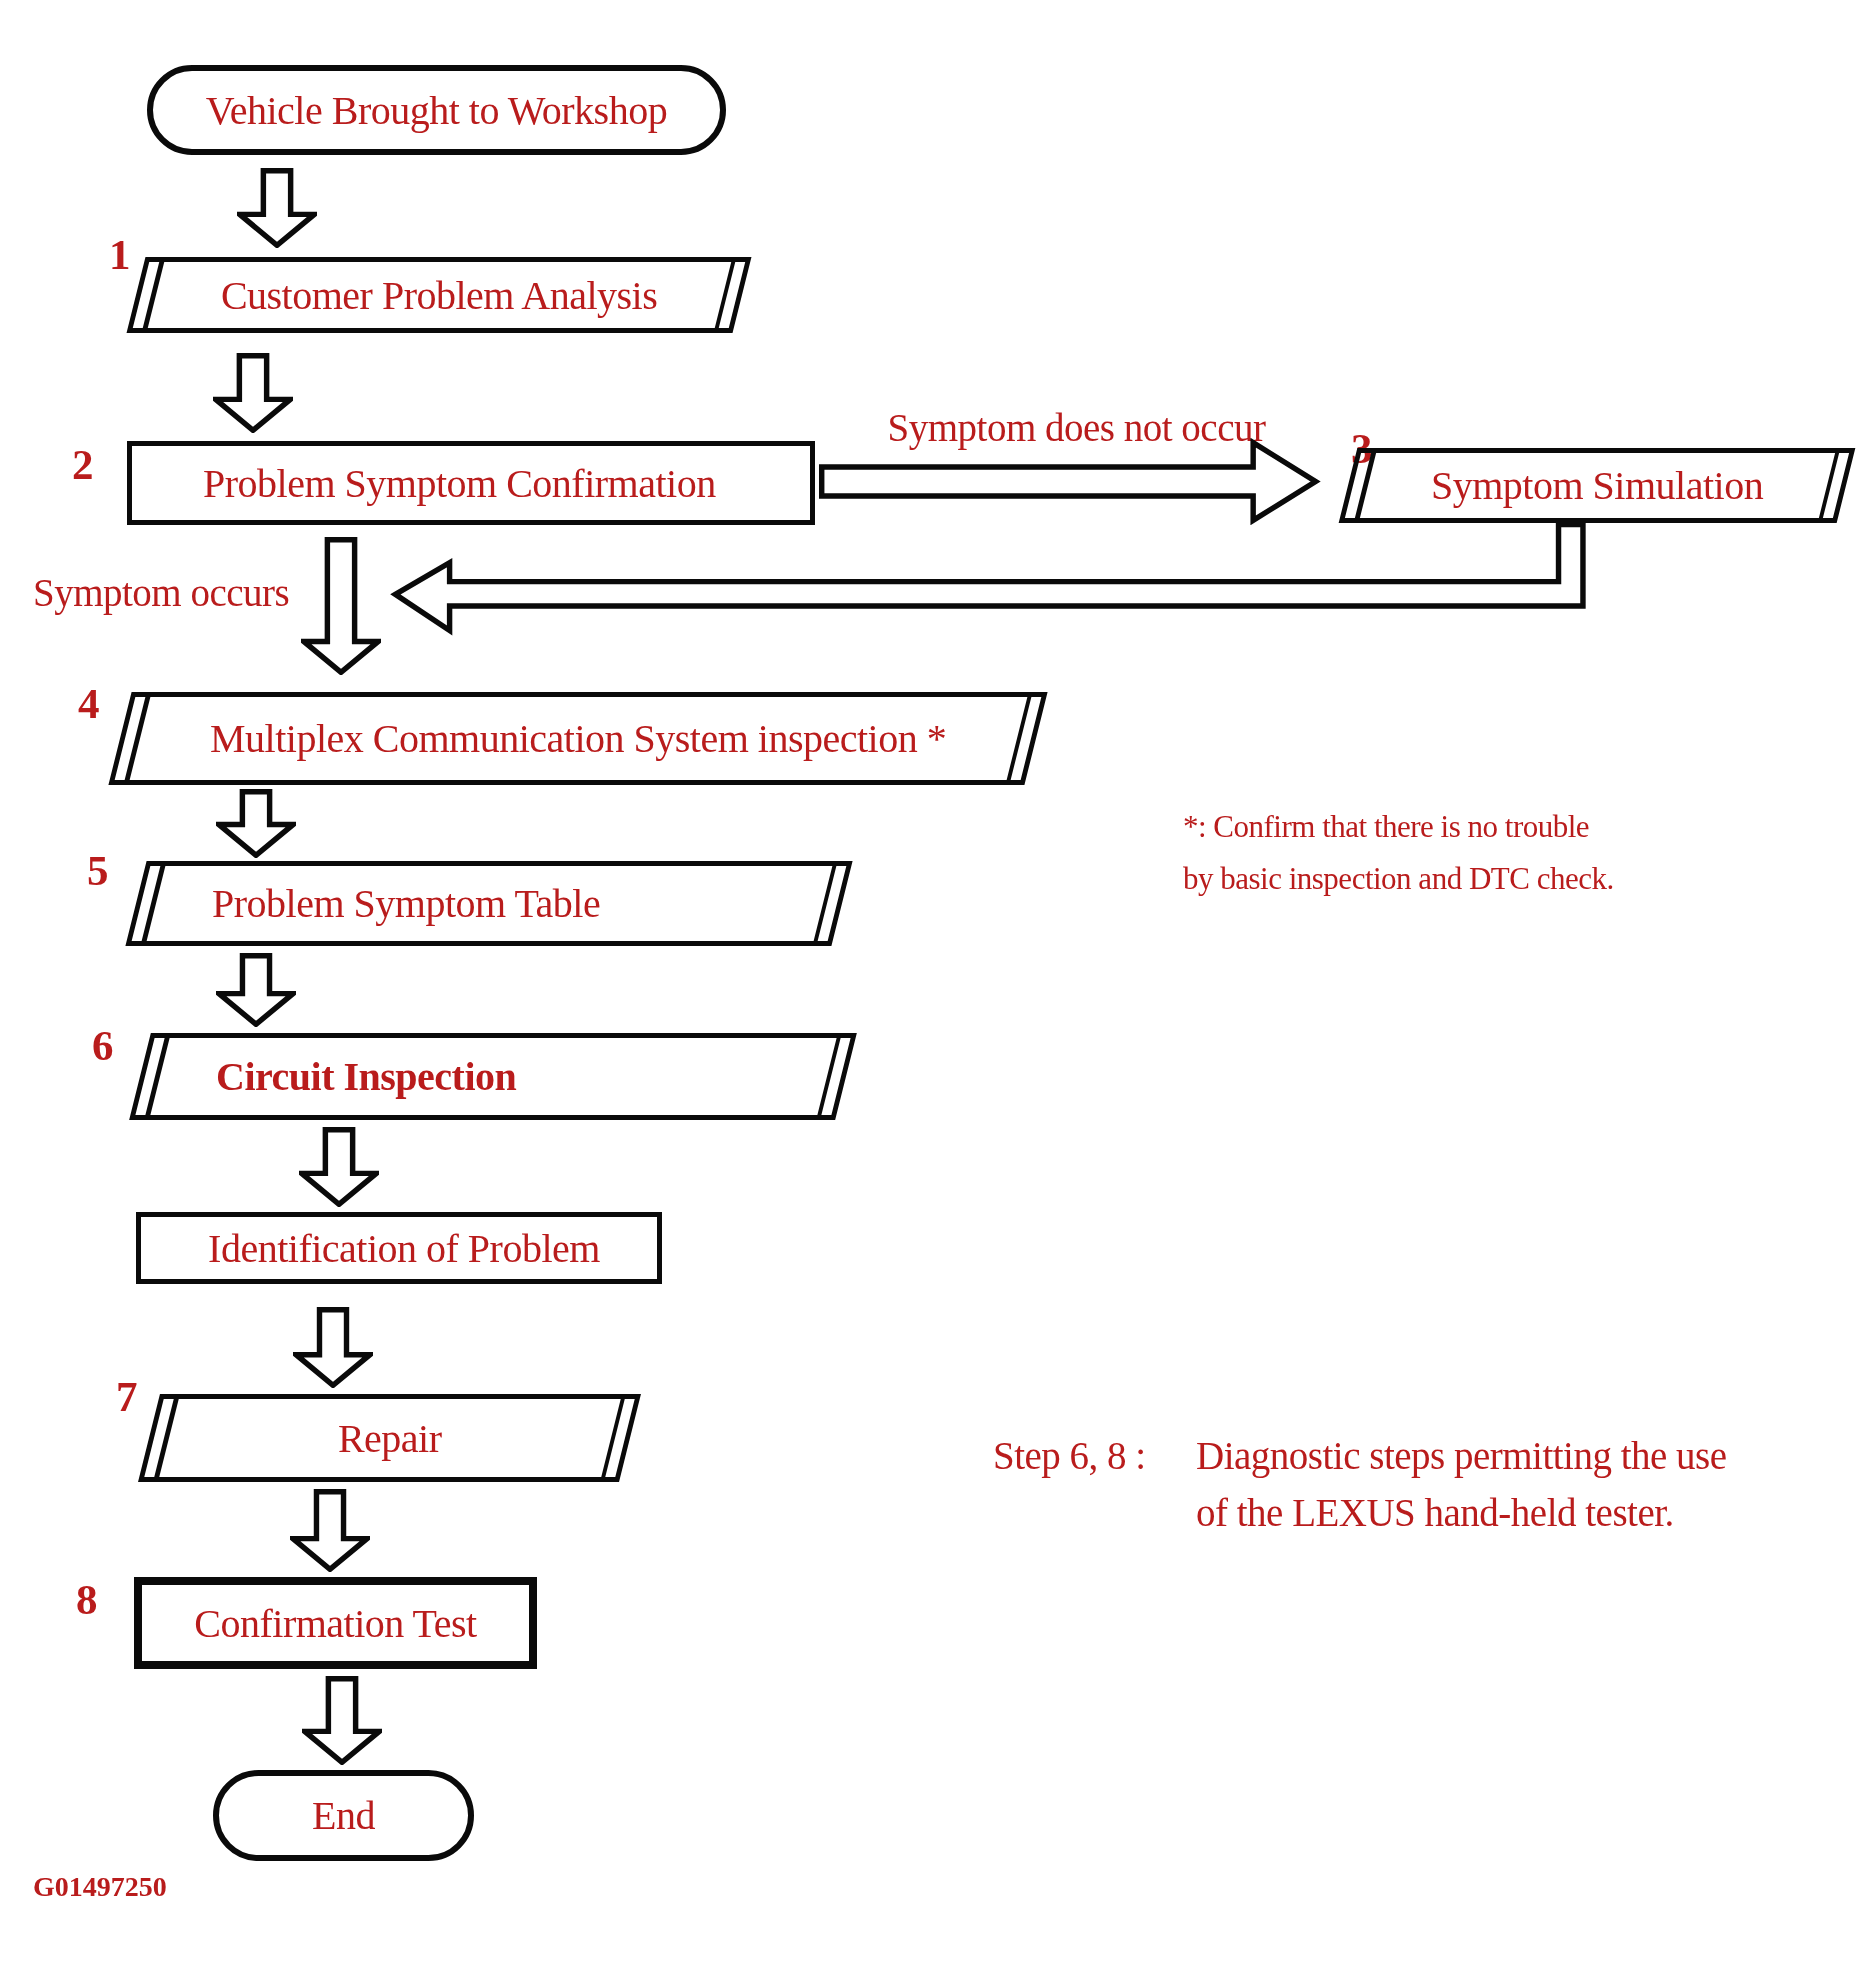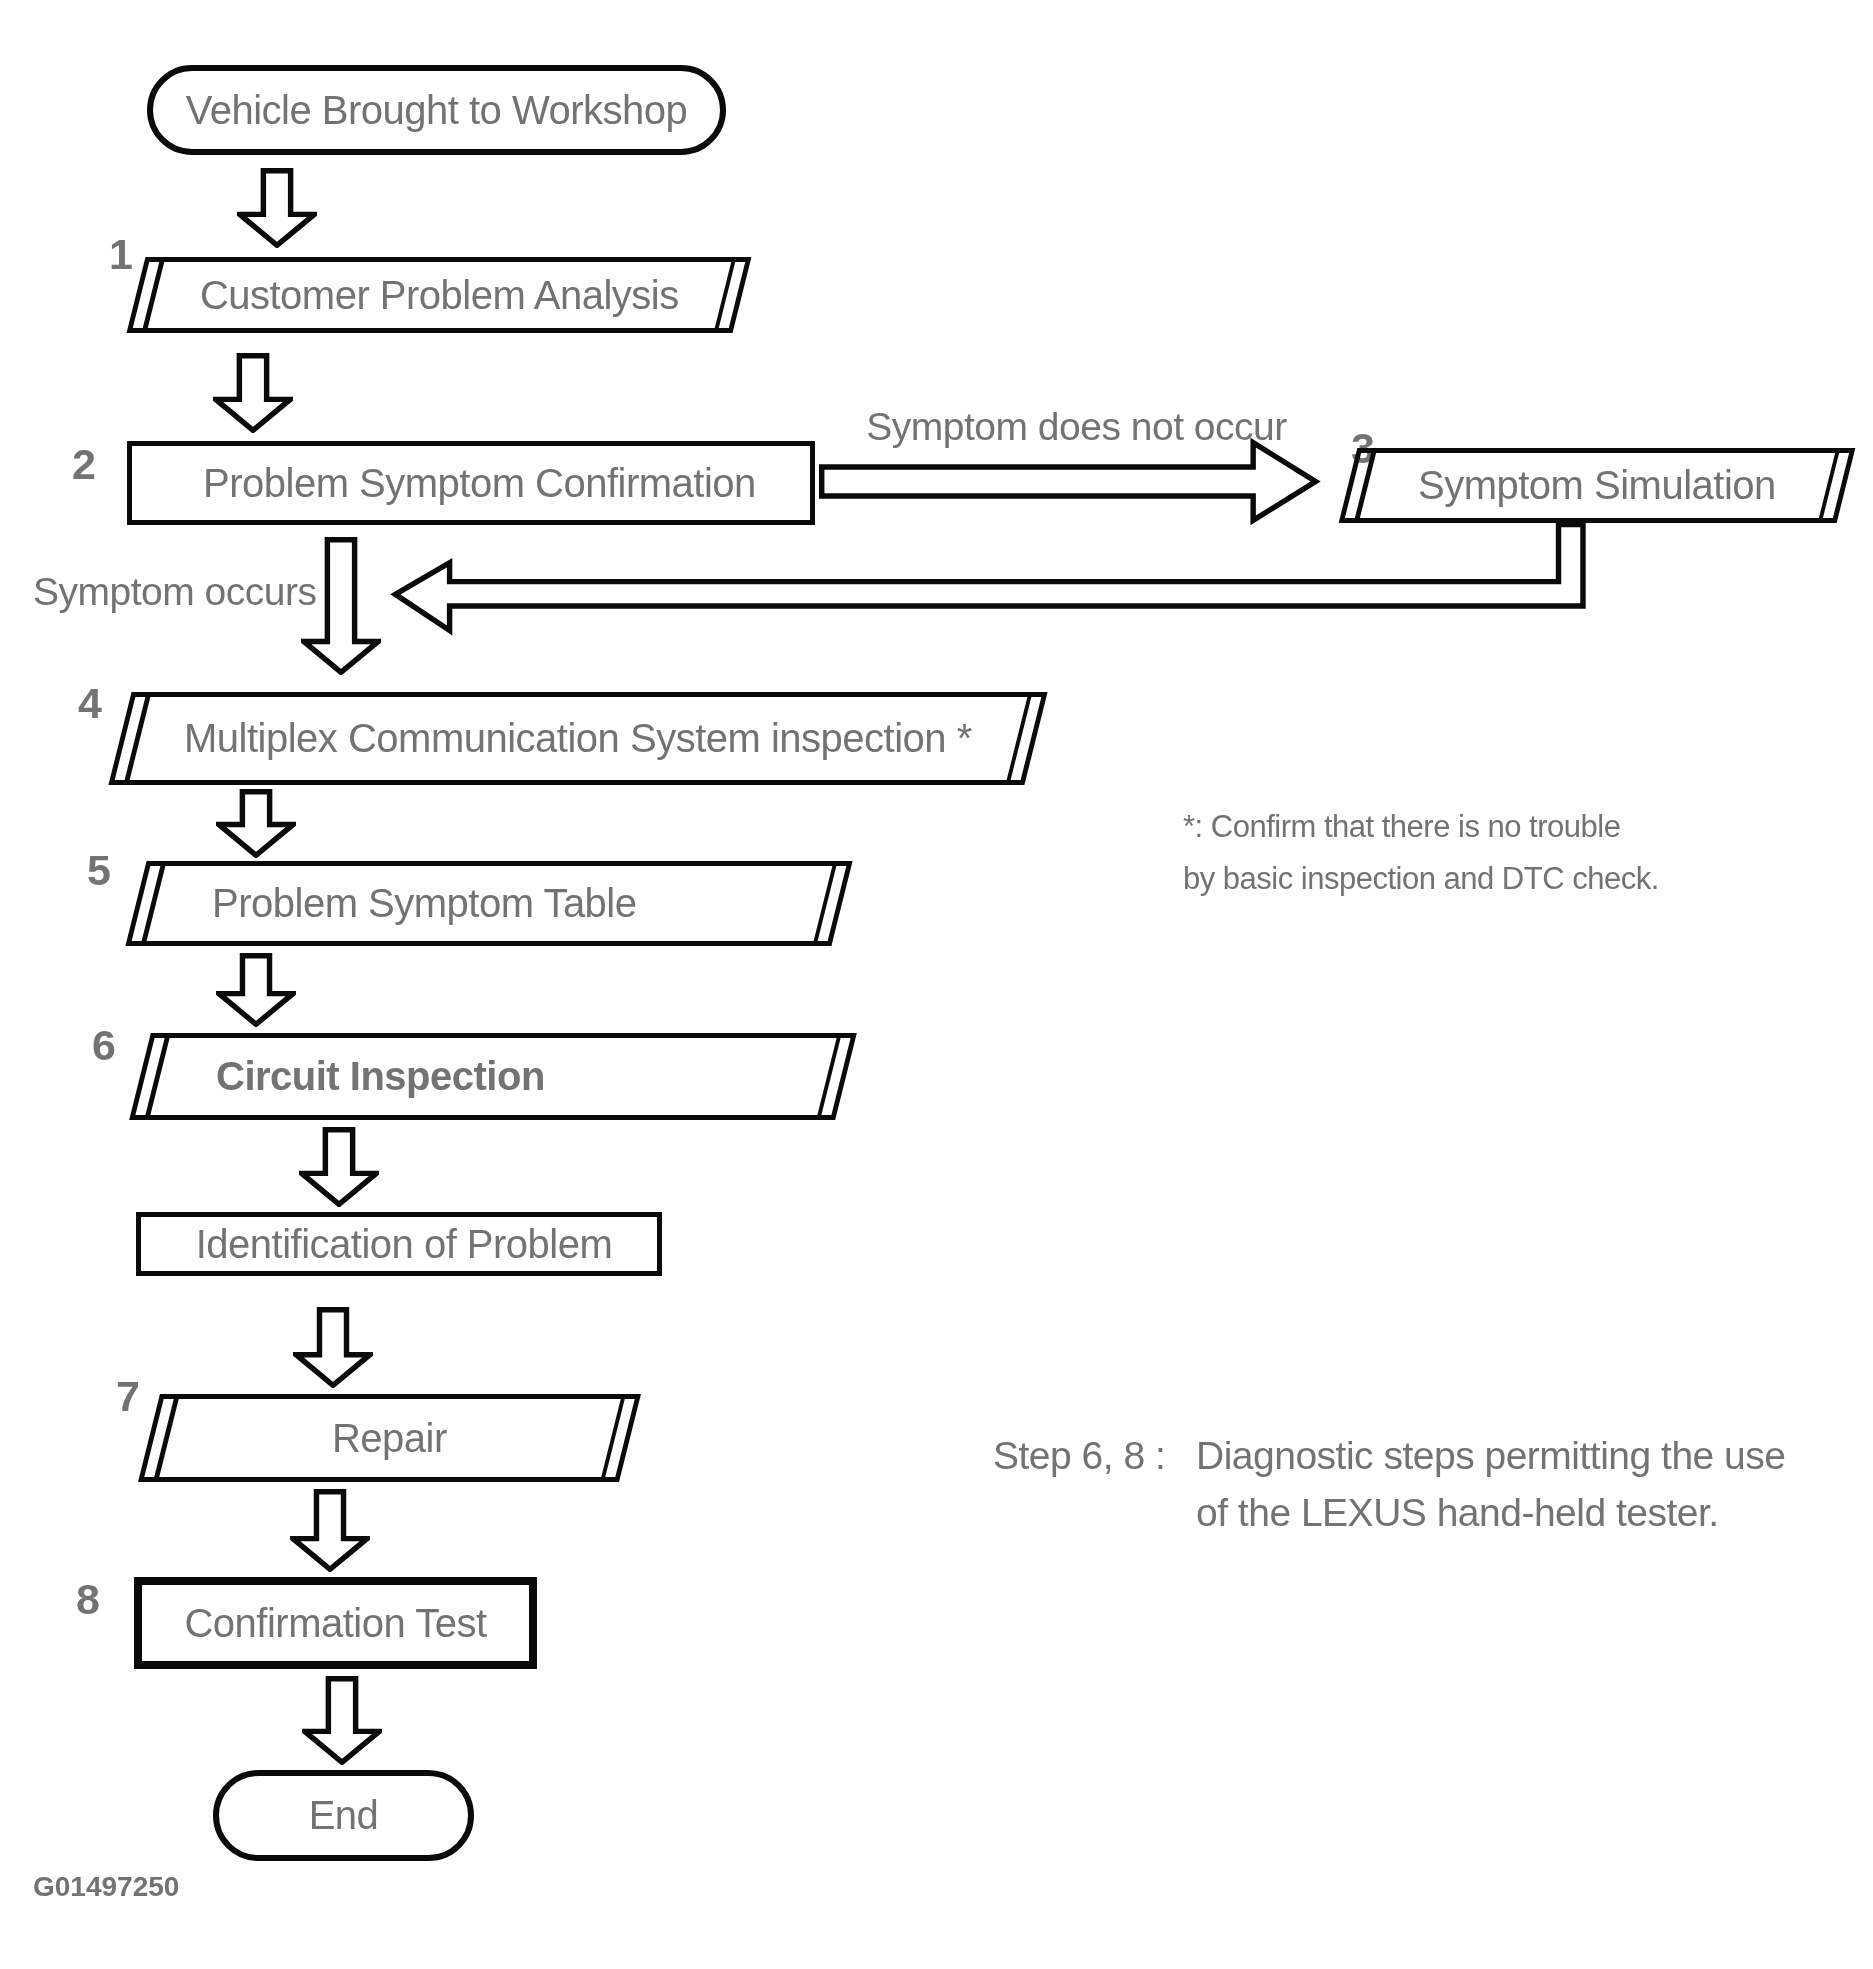--- a/index.html
+++ b/index.html
@@ -1,18 +1,18 @@
 <!DOCTYPE html>
 <html style="font-size:14.5px"><head>
 <meta charset="utf-8">
 <style>
   html,body { margin:0; padding:0; background:#ffffff; }
   .canvas {
     position:relative; width:1873px; height:1969px; background:#ffffff;
-    font-family:Liberation Sans, sans-serif; color:#737373;
+    font-family:Liberation Serif, serif; color:#b91c1c;
     overflow:hidden;
   }
   .node {
     position:absolute; display:flex; align-items:center; justify-content:center;
     box-sizing:border-box; font-size:40px; letter-spacing:-0.5px; white-space:nowrap;
   }
   .terminal { border:6.3px solid #0a0a0a; border-radius:52px; }
   .rect { border:5.4px solid #0a0a0a; }
   .rect-thick { border:8.1px solid #0a0a0a; }
   .para { border:5.4px solid #0a0a0a; transform:skewX(-14deg); }
@@ -112,21 +112,21 @@
 
   <div class="num" style="left:92px; top:1024px;">6</div>
   <div class="node para align-left" style="left:140px; top:1033px; width:706px; height:87px;">
     <span class="unskew pad-left bold">Circuit Inspection</span>
   </div>
 
   <svg class="arrow" style="left:299px; top:1127px;" width="80" height="80" viewBox="0 0 88 88">
     <polygon points="29,3 59,3 59,51 85,51 44,85 3,51 29,51"></polygon>
   </svg>
 
-  <div class="node rect" style="left:136px; top:1212px; width:526px; height:64px;padding-left:10px;">
+  <div class="node rect" style="left:136px; top:1212px; width:526px; height:72px;padding-left:10px;">
     <span>Identification of Problem</span>
   </div>
 
   <svg class="arrow" style="left:293px; top:1307px;" width="80" height="81" viewBox="0 0 88 90">
     <polygon points="29,3 59,3 59,53 85,53 44,87 3,53 29,53"></polygon>
   </svg>
 
   <div class="num" style="left:116px; top:1375px;">7</div>
   <div class="node para" style="left:149px; top:1394px; width:481px; height:88px;">
     <span class="unskew">Repair</span>

